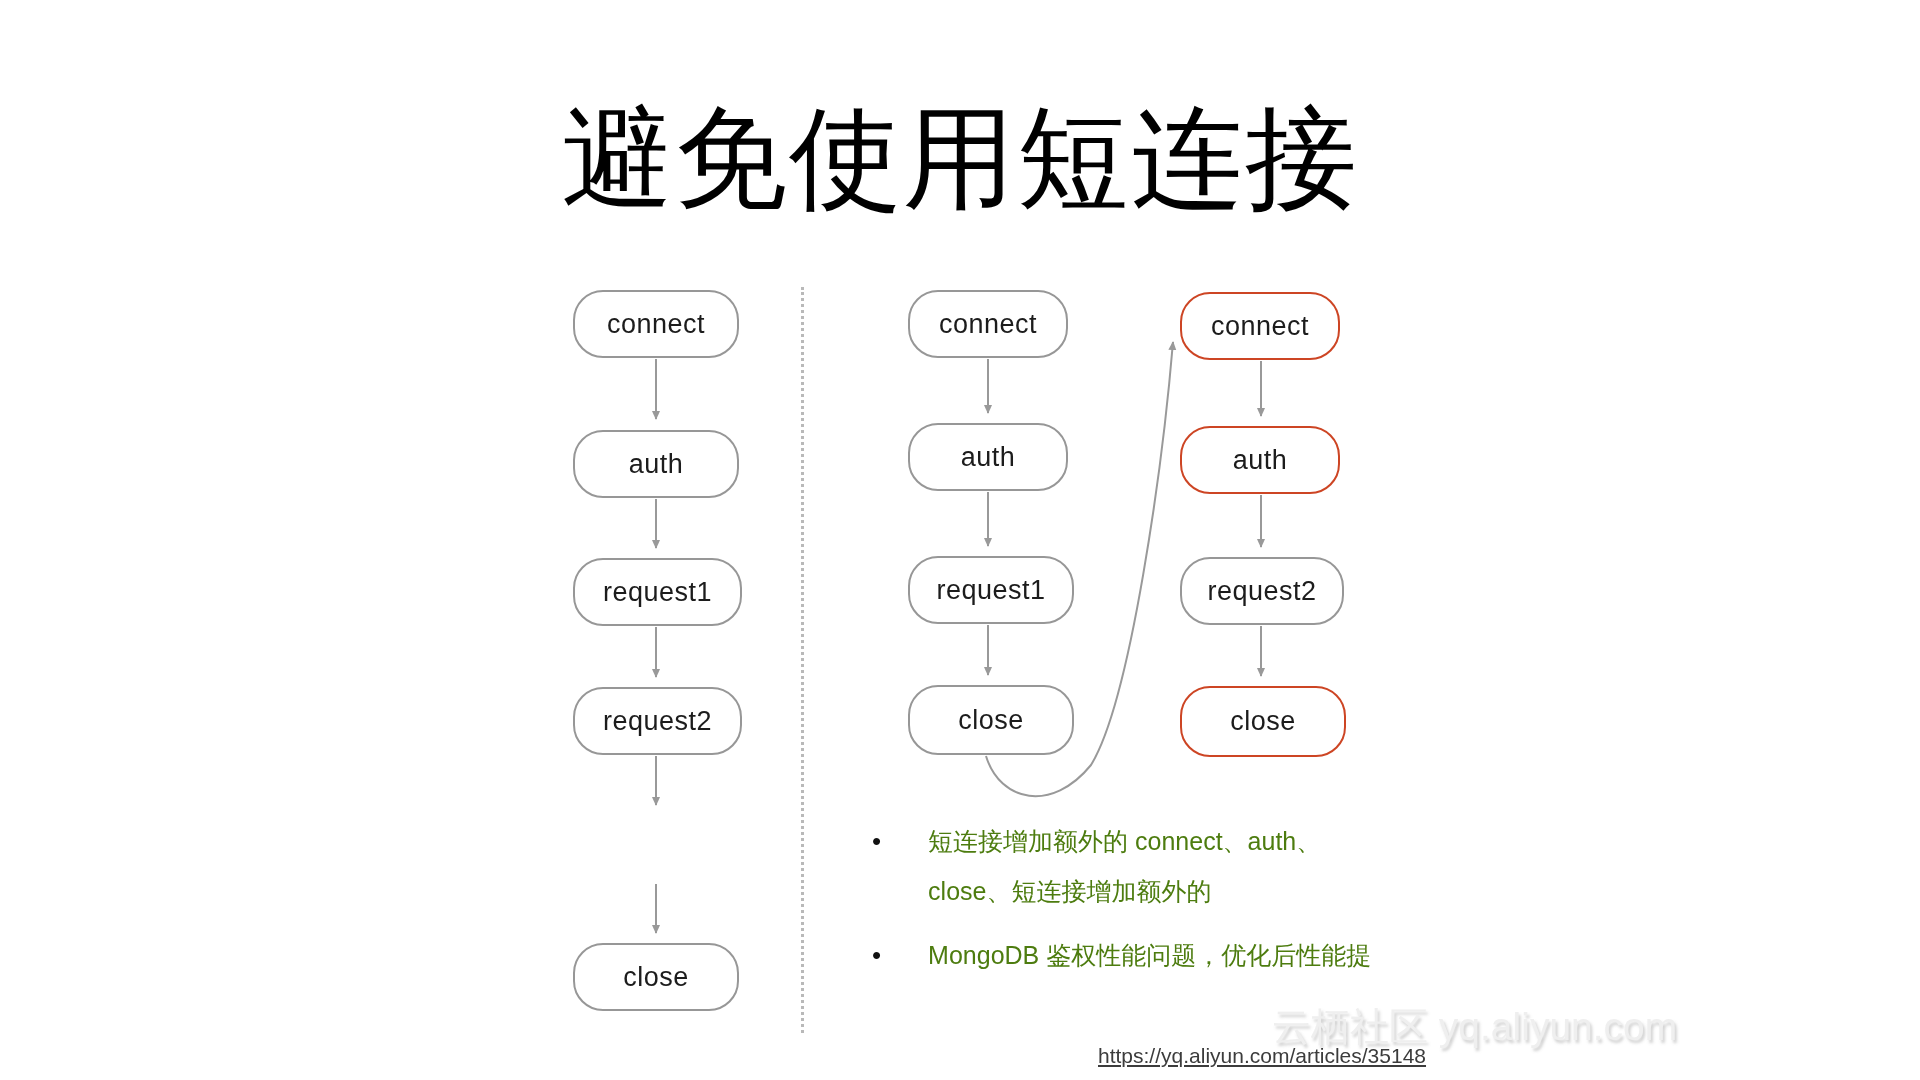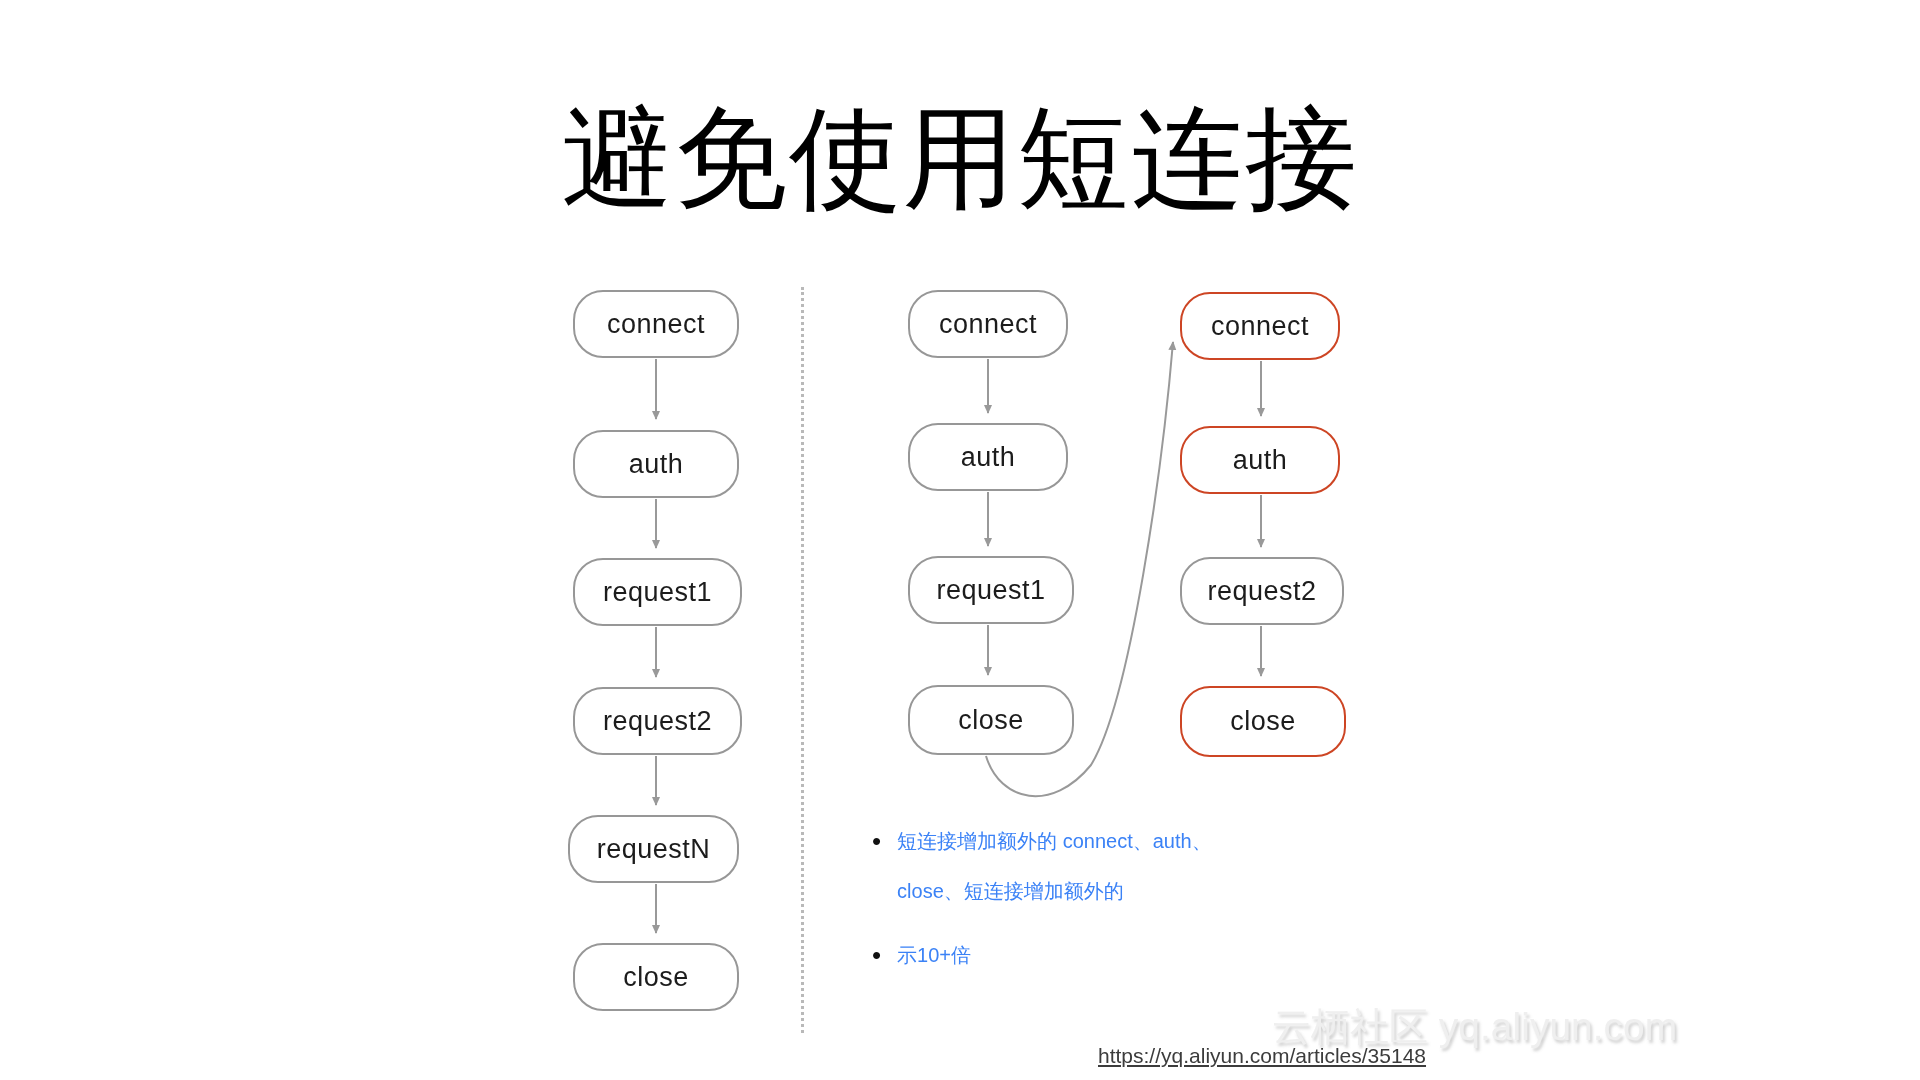--- a/index.html
+++ b/index.html
@@ -42,21 +42,21 @@
   .m3 { left: 908px; top: 685px; width: 166px; height: 70px; }
   
   .r0 { left: 1180px; top: 292px; width: 160px; height: 68px; }
   .r1 { left: 1180px; top: 426px; width: 160px; height: 68px; }
   .r2 { left: 1180px; top: 557px; width: 164px; height: 68px; }
   .r3 { left: 1180px; top: 686px; width: 166px; height: 71px; }
 
   .bullets { position: absolute; left: 872px; top: 816px; width: 580px; z-index: 3; }
   .bullet { display: flex; gap: 16px; margin-bottom: 14px; }
   .bullet-dot { font-size: 26px; line-height: 50px; color: #111; flex: 0 0 auto; }
-  .bullet-lines { font-size: 20px; line-height: 50px; color: #3b82f6; }
+  .bullet-lines { font-size: 25px; line-height: 50px; color: #4d7c0f; margin-left: 31px; }
 
   .source-link {
     position: absolute; left: 1098px; top: 1044px; z-index: 4;
     font-size: 21px; color: #3c3c3c; white-space: nowrap;
   }
 
   .watermark {
     position: absolute; left: 1272px; top: 1000px; z-index: 1;
     font-size: 39px; color: #efefef; white-space: nowrap;
     text-shadow: 2px 3px 3px rgba(120,120,120,0.35);
@@ -94,21 +94,20 @@
       <line x1="1261" y1="626" x2="1261" y2="676" marker-end="url(#ah)"></line>
 
       <path d="M 986 756 C 1000 802, 1052 813, 1091 765 C 1131 700, 1163 462, 1173 342" marker-end="url(#ah)"></path>
     </g>
   </svg>
 
   <div class="node l0">connect</div>
   <div class="node l1">auth</div>
   <div class="node l2">request1</div>
   <div class="node l3">request2</div>
-  <div class="node l4">requestN</div>
   <div class="node l5">close</div>
 
   <div class="node m0">connect</div>
   <div class="node m1">auth</div>
   <div class="node m2">request1</div>
   <div class="node m3">close</div>
 
   <div class="node r0 hl">connect</div>
   <div class="node r1 hl">auth</div>
   <div class="node r2">request2</div>
@@ -118,21 +117,21 @@
     <div class="bullet">
       <span class="bullet-dot">•</span>
       <div class="bullet-lines">
         <div>短连接增加额外的 connect、auth、</div>
         <div>close、短连接增加额外的</div>
       </div>
     </div>
     <div class="bullet">
       <span class="bullet-dot">•</span>
       <div class="bullet-lines">
-        <div>示10+倍</div>
+        <div>MongoDB 鉴权性能问题，优化后性能提</div>
       </div>
     </div>
   </div>
 
   <a class="source-link" href="#">https://yq.aliyun.com/articles/35148</a>
 
   <div class="watermark">云栖社区 yq.aliyun.com</div>
 
 </div>
 

